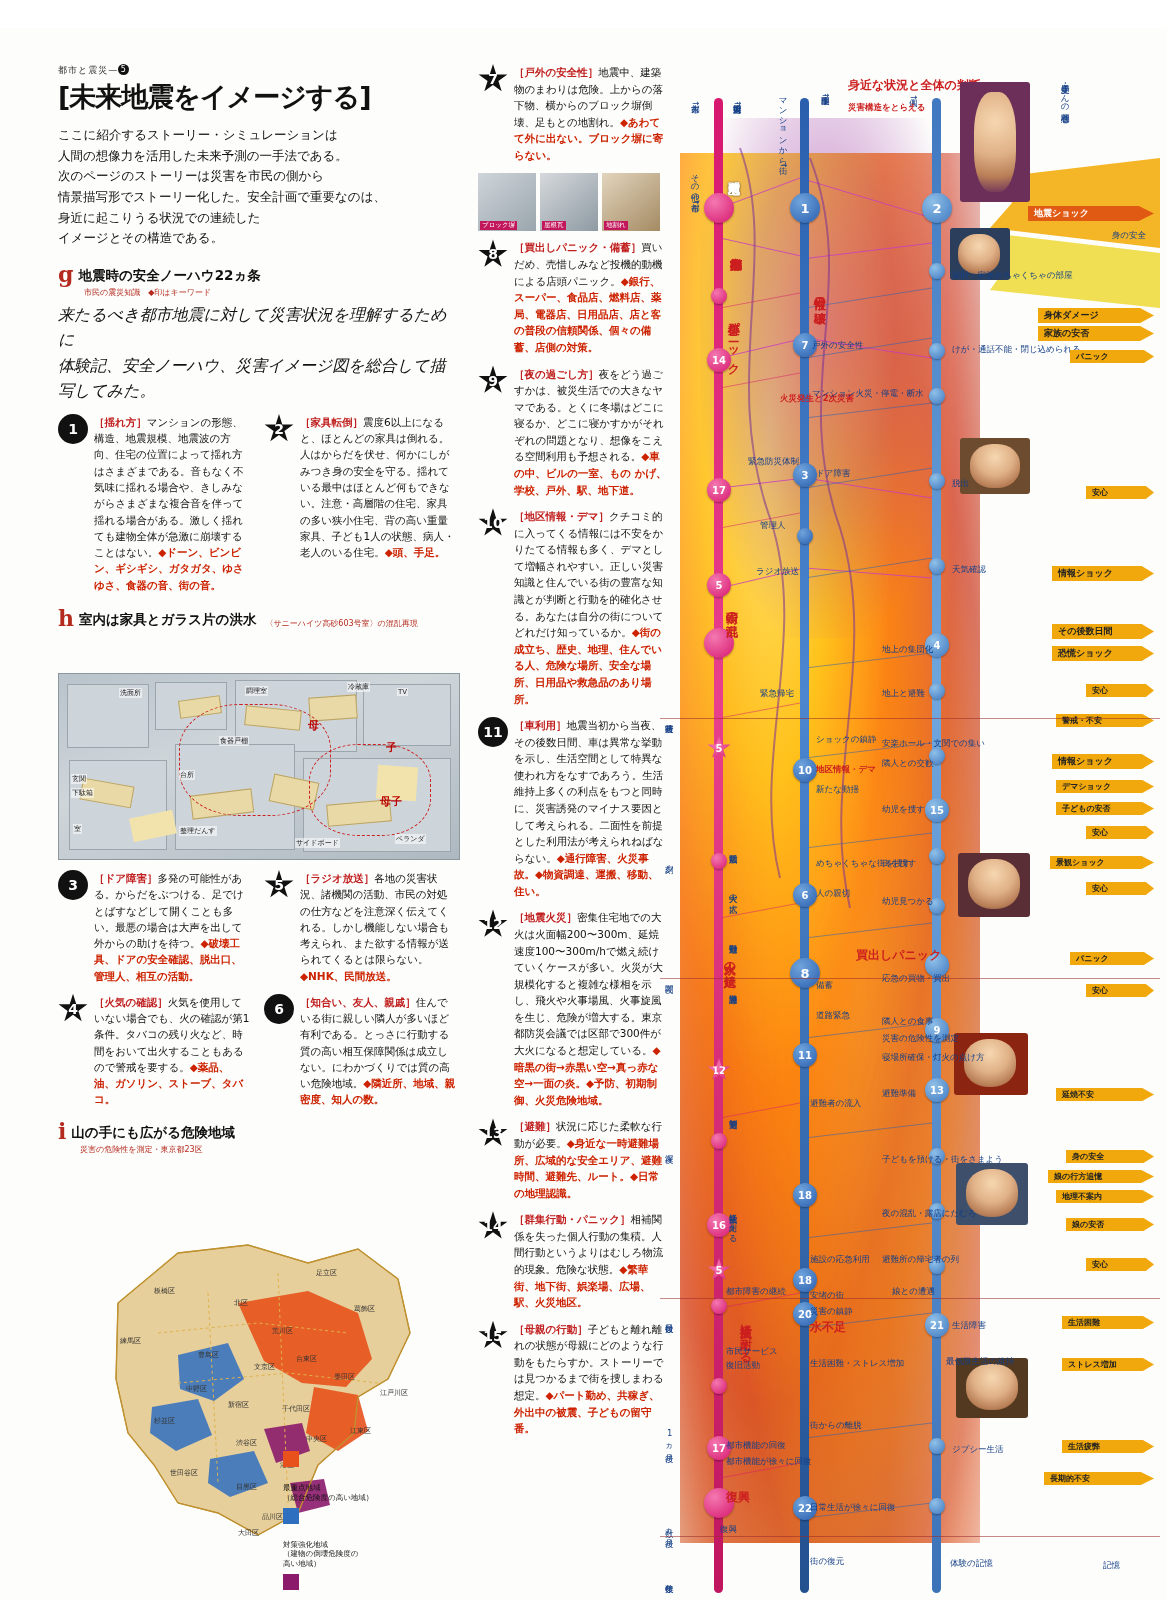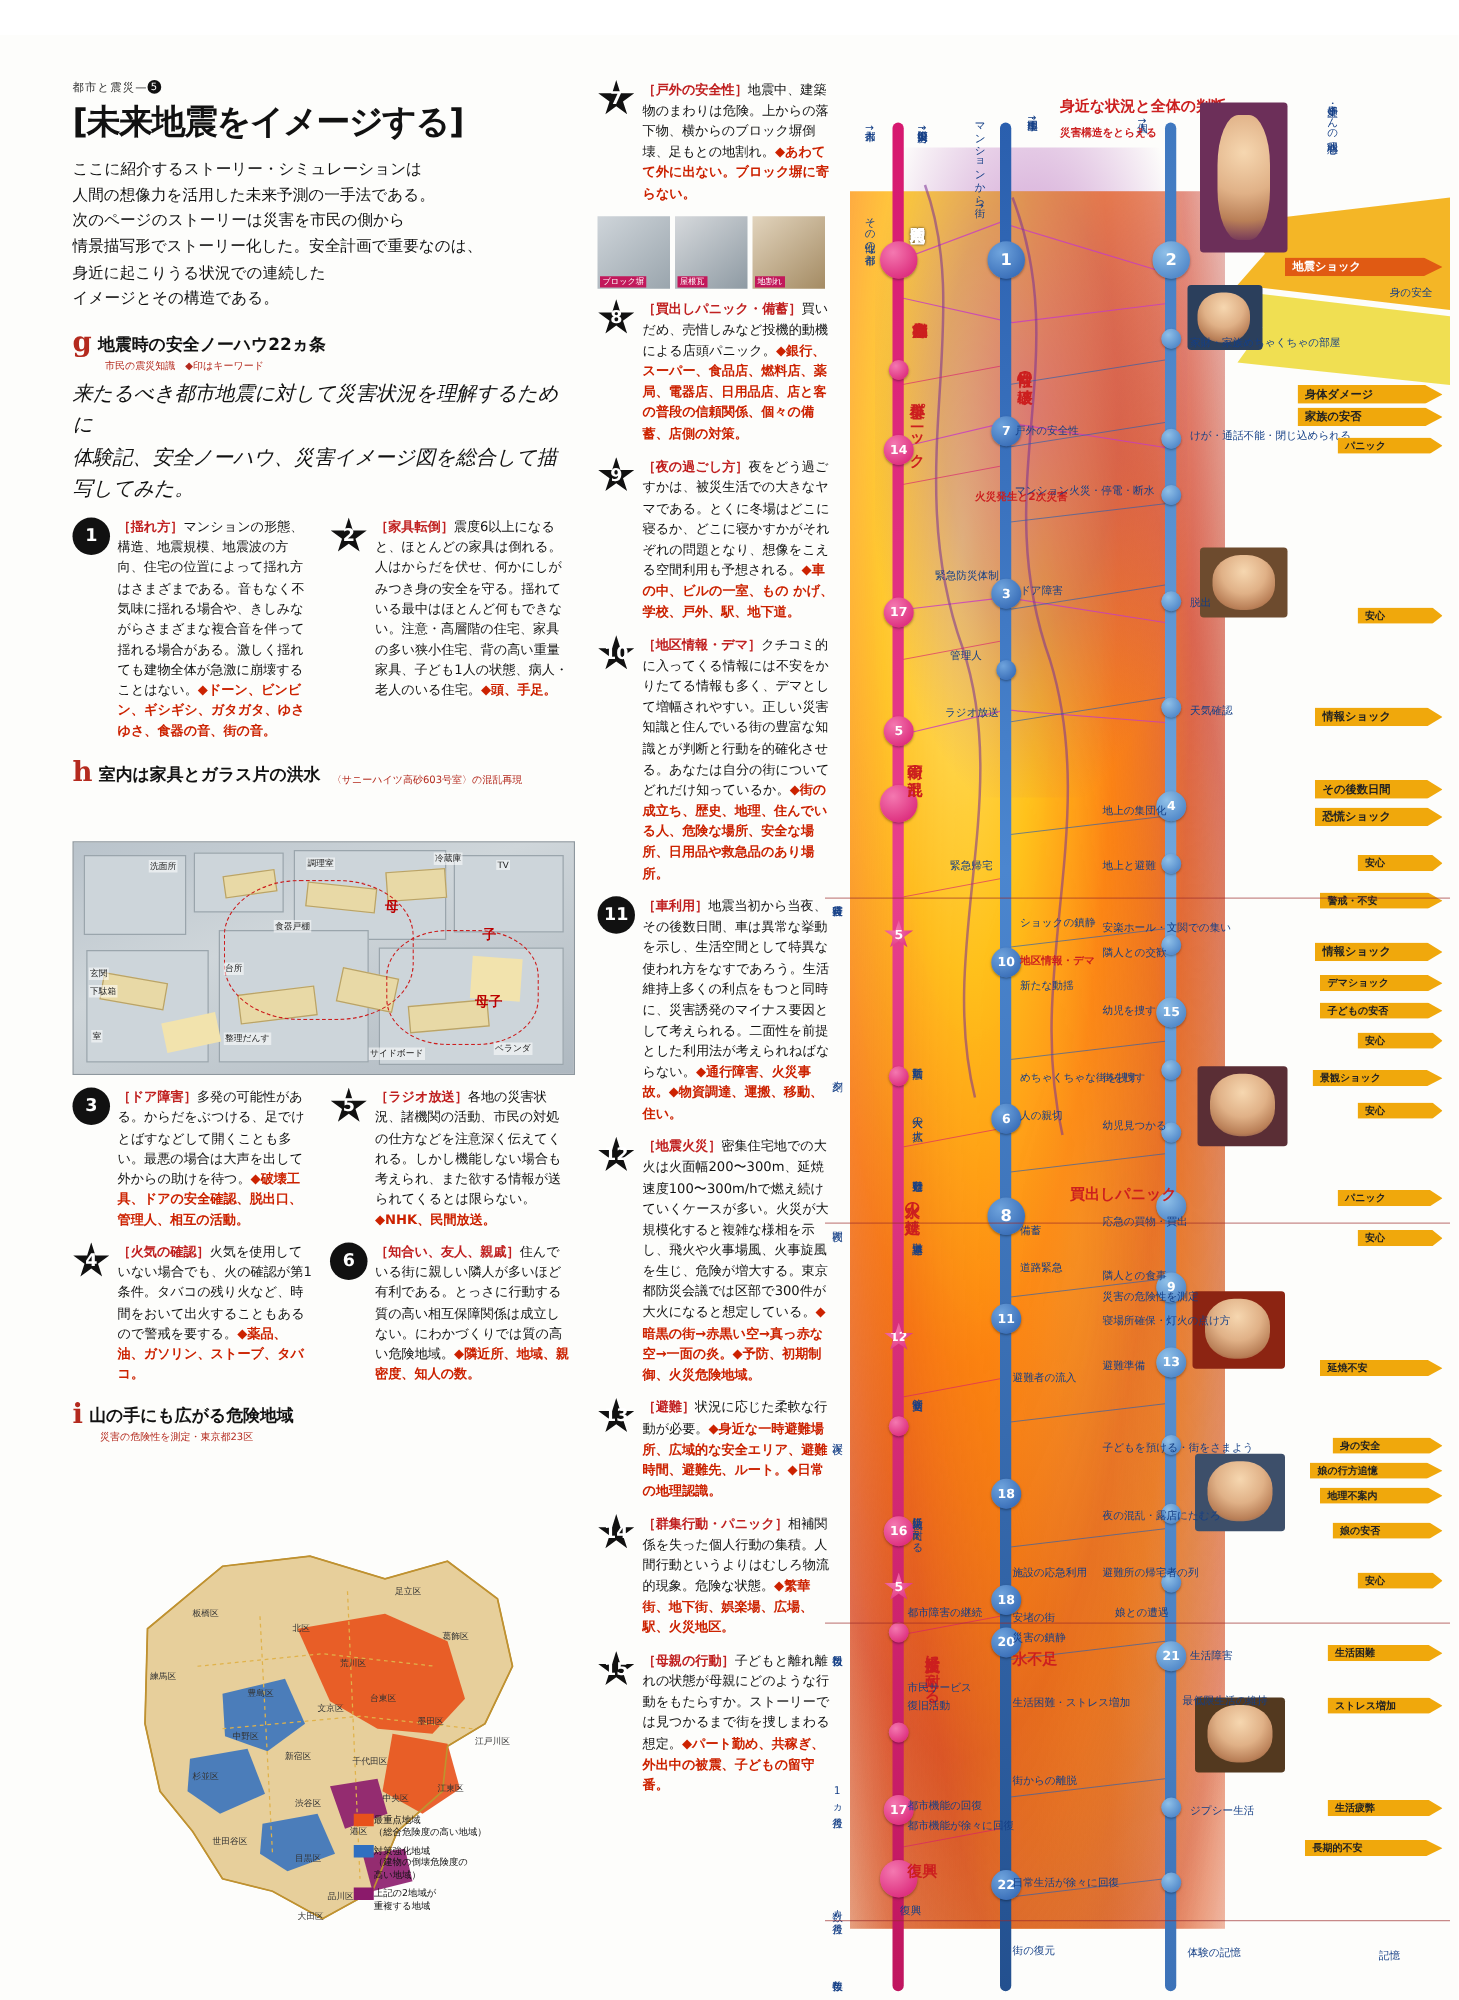--- a/index.html
+++ b/index.html
@@ -46,21 +46,21 @@
         border:1px solid #8d979e;overflow:hidden;}
   .room .blk{position:absolute;background:#e8d9a6;border:1px solid #b9a368;}
   .room .blk2{position:absolute;background:#f2e3ad;}
   .room .wall{position:absolute;background:#cdd5da;border:1px solid #9aa5ac;}
   .room .lbl{position:absolute;font-size:7px;color:#222;background:rgba(255,255,255,.55);padding:0 1px;white-space:nowrap;}
   .room .redline{position:absolute;border:1px dashed #cc1f1f;border-radius:40%;}
 
   
   .mapwrap{position:absolute;left:58px;top:1155px;width:400px;height:400px;}
   .legend{position:absolute;left:225px;top:268px;width:175px;font-size:7.5px;line-height:1.3;}
-  .legend .row{display:flex;gap:0;margin-bottom:5px;align-items:flex-start;}
+  .legend .row{display:flex;gap:16px;margin-bottom:5px;align-items:flex-start;flex-direction:column;}
   .legend .sw{width:16px;height:10px;flex:0 0 16px;}
 
   
   .col-mid{position:absolute;left:478px;top:36px;width:190px;}
   .col-mid .item .txt{font-size:10.5px;line-height:1.58;}
 
   
   .photostrip{display:flex;gap:4px;margin:4px 0 8px 0;}
   .photostrip .ph{width:58px;height:58px;background:#cdd3d8;position:relative;overflow:hidden;}
   .photostrip .cap{position:absolute;left:2px;bottom:1px;font-size:6.5px;color:#fff;background:#c2185b;padding:0 2px;}

